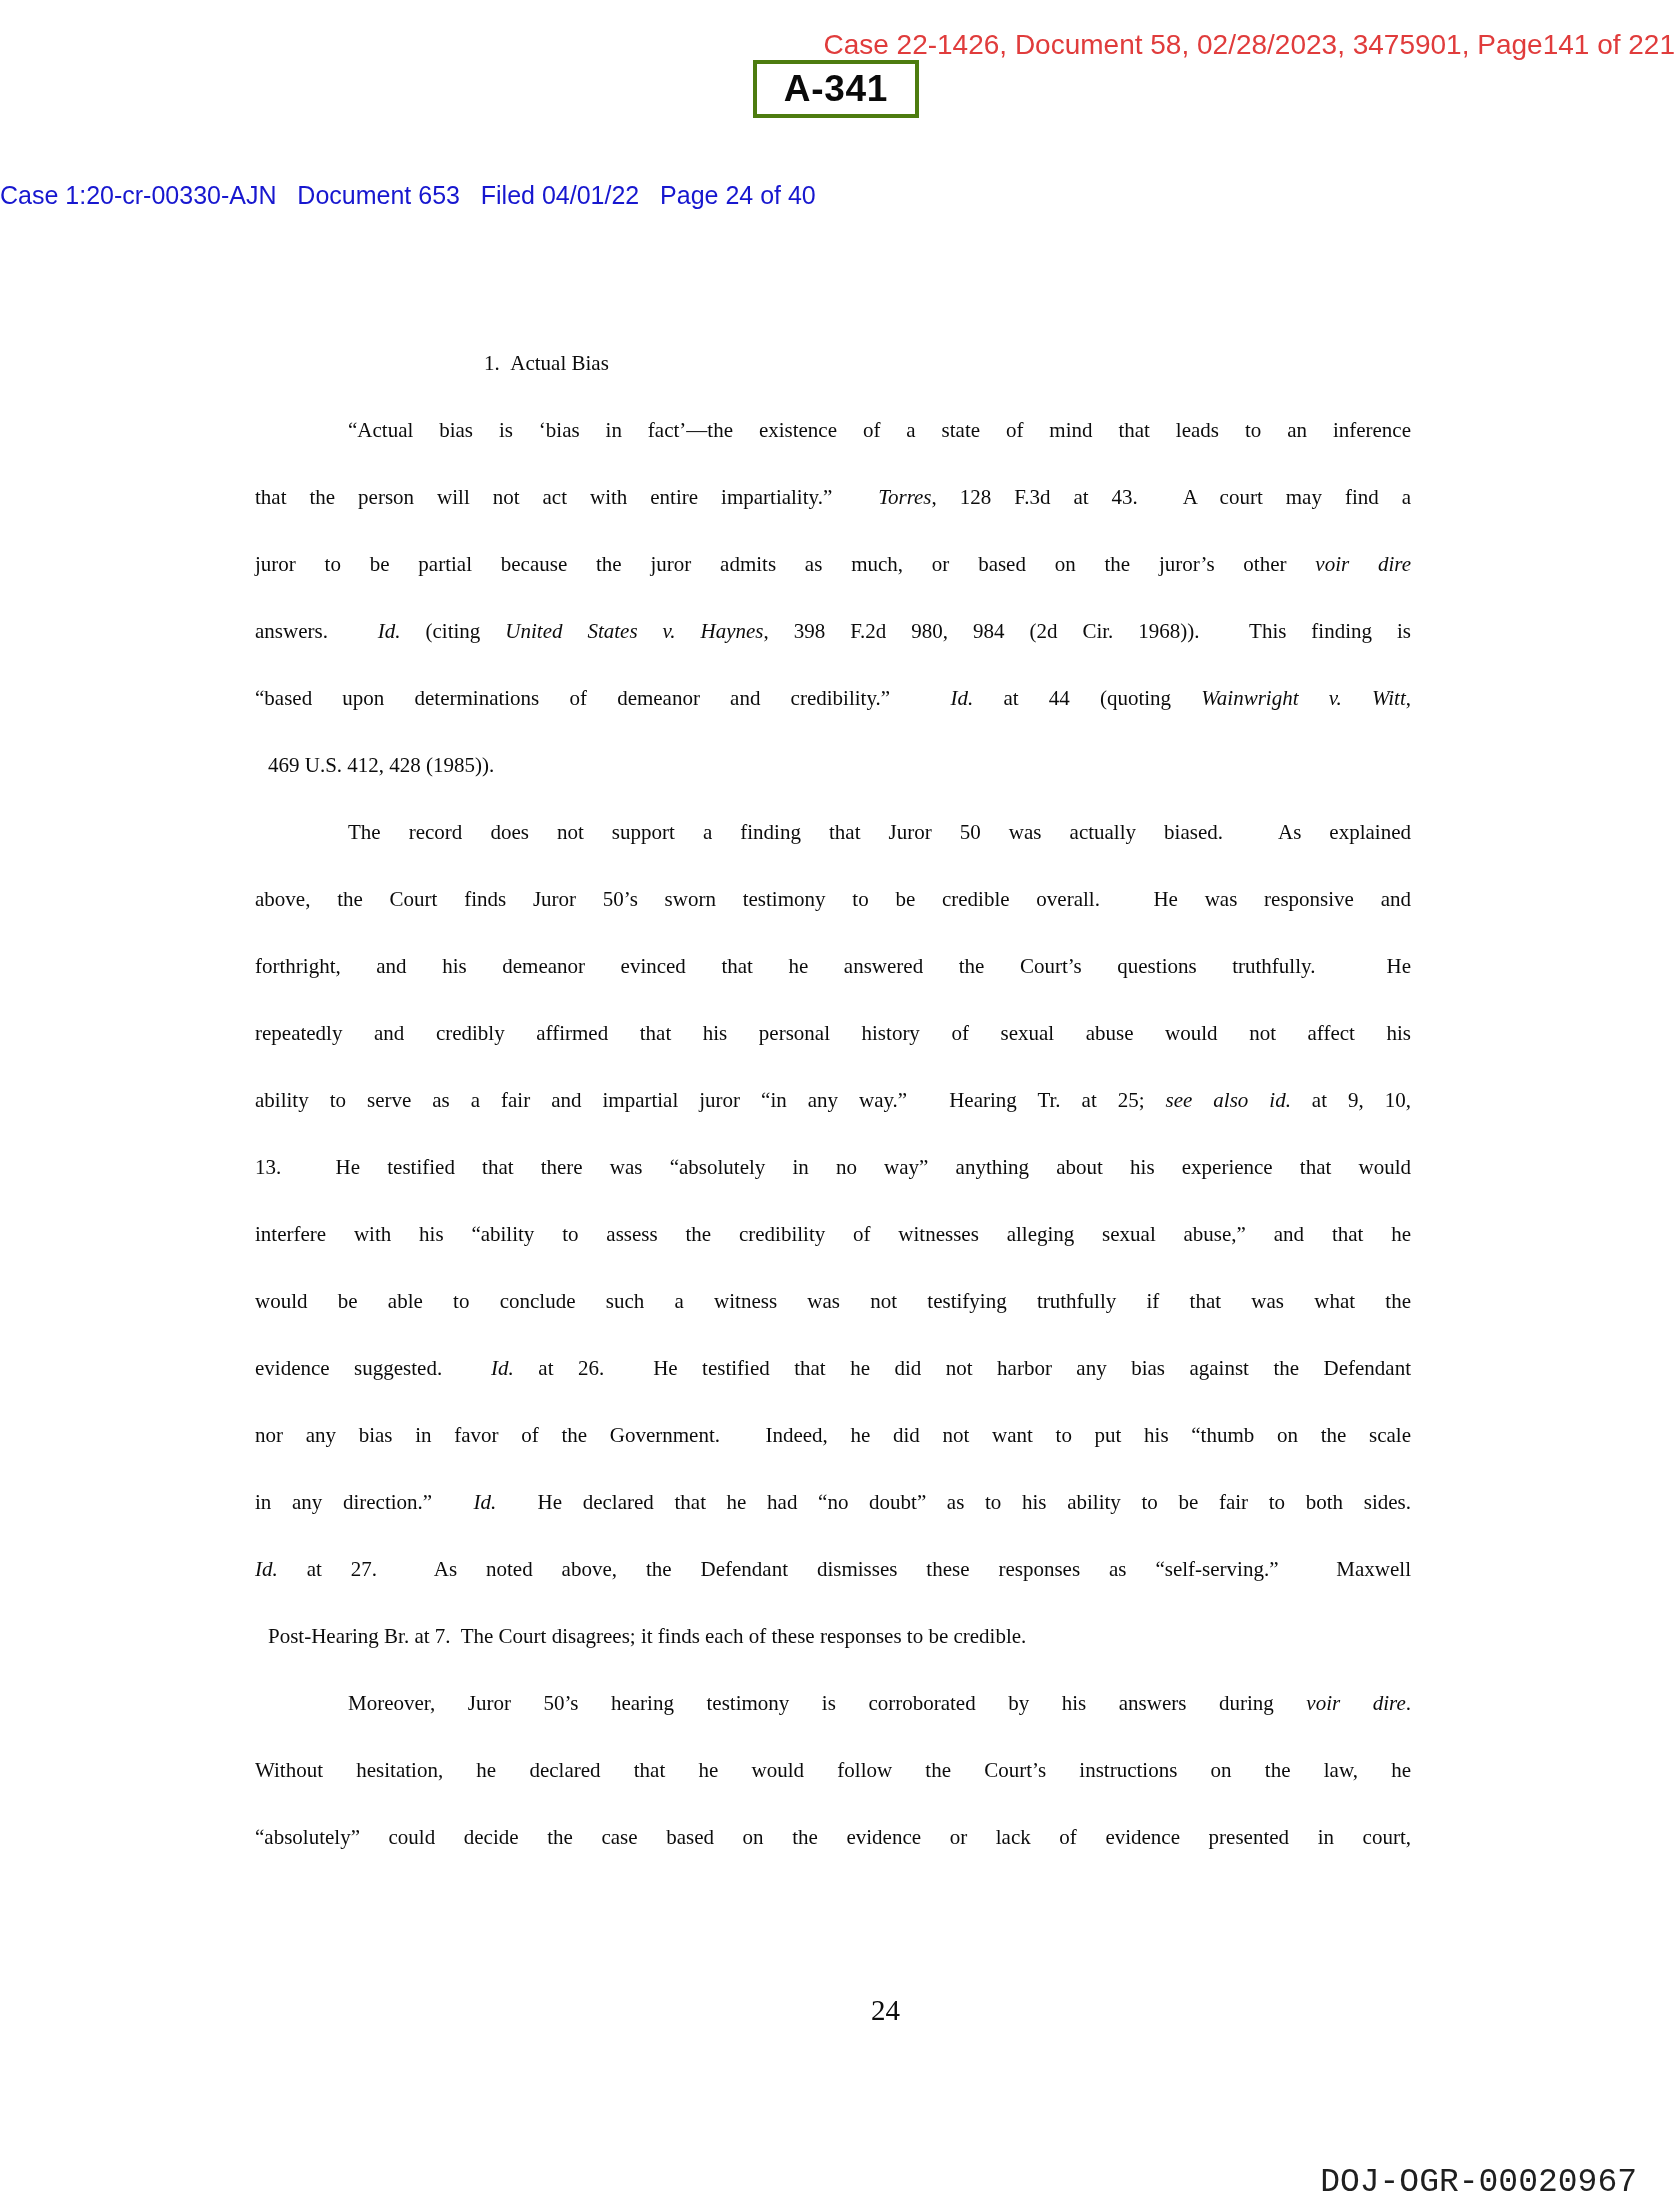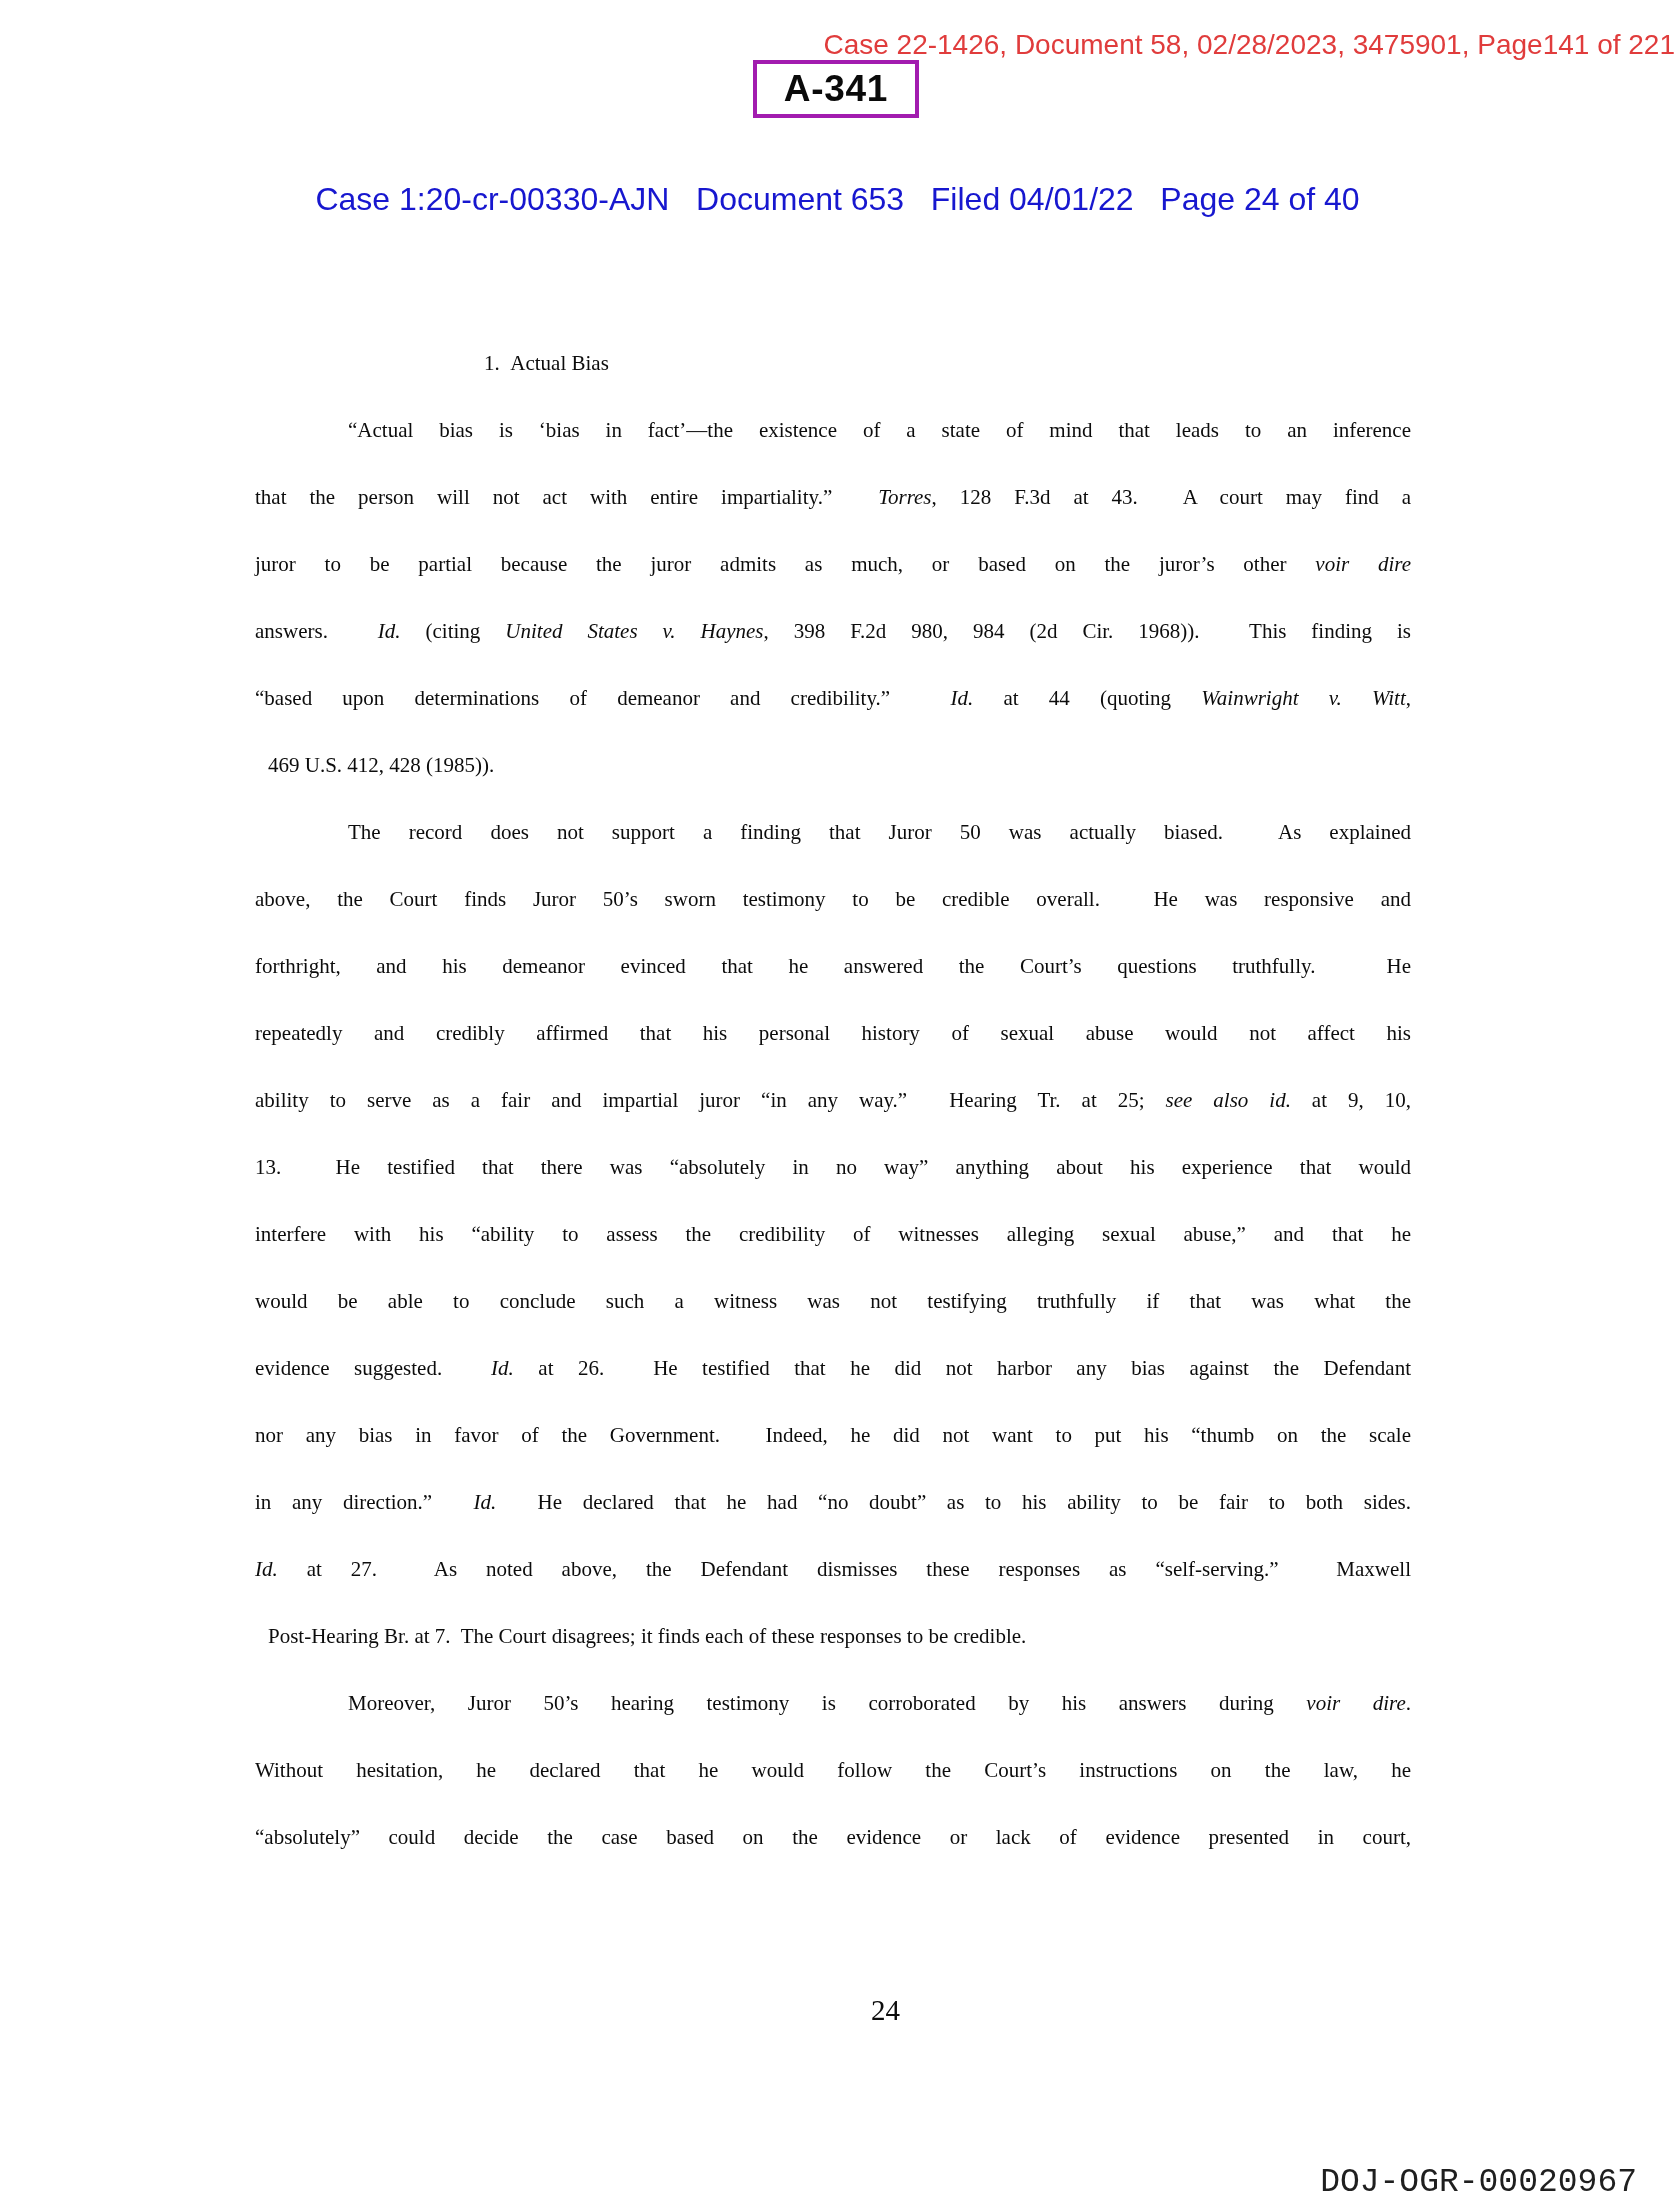--- a/index.html
+++ b/index.html
@@ -6,28 +6,28 @@
   .page {
     position:relative; width:1675px; height:2205px; background:#ffffff;
     overflow:hidden; font-family:"Liberation Serif", serif; color:#0c0c0c;
   }
   .appeal-line {
     position:absolute; top:29px; left:0; width:100%; text-align:right;
     font-family:"Liberation Sans", sans-serif; font-size:28px; letter-spacing:0px;
   }
   .stamp {
     position:absolute; left:753px; top:60px; width:158px; height:50px;
-    background:#ffffff; border:4px solid #a21caf;
+    background:#ffffff; border:4px solid #4d7c0f;
     display:flex; align-items:center; justify-content:center;
     font-family:"Liberation Sans", sans-serif; font-weight:bold; font-size:37px;
     color:#0a0a0a; letter-spacing:0.7px;
   }
   .district-line {
-    position:absolute; top:181px; left:0; width:100%; text-align:center;
-    font-family:"Liberation Sans", sans-serif; font-size:32px;
+    position:absolute; top:181px; left:0; width:100%; text-align:left;
+    font-family:"Liberation Sans", sans-serif; font-size:25px;
   }
   .body-text {
     position:absolute; left:255px; top:330px; width:1156px;
     font-size:21px; color:#0c0c0c;
   }
   .heading-line {
     height:67px; line-height:67px; padding-left:229px;
     white-space:pre;
   }
   .line {

